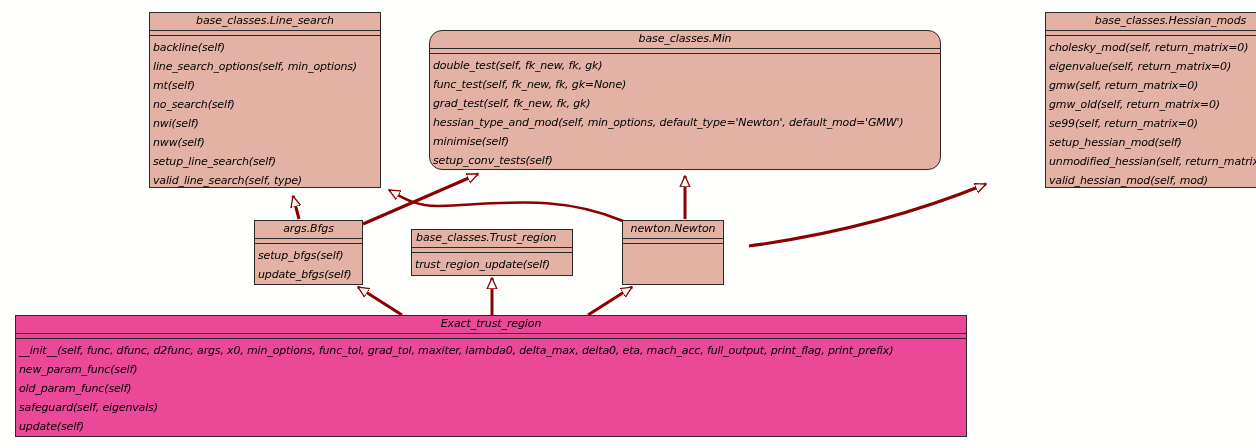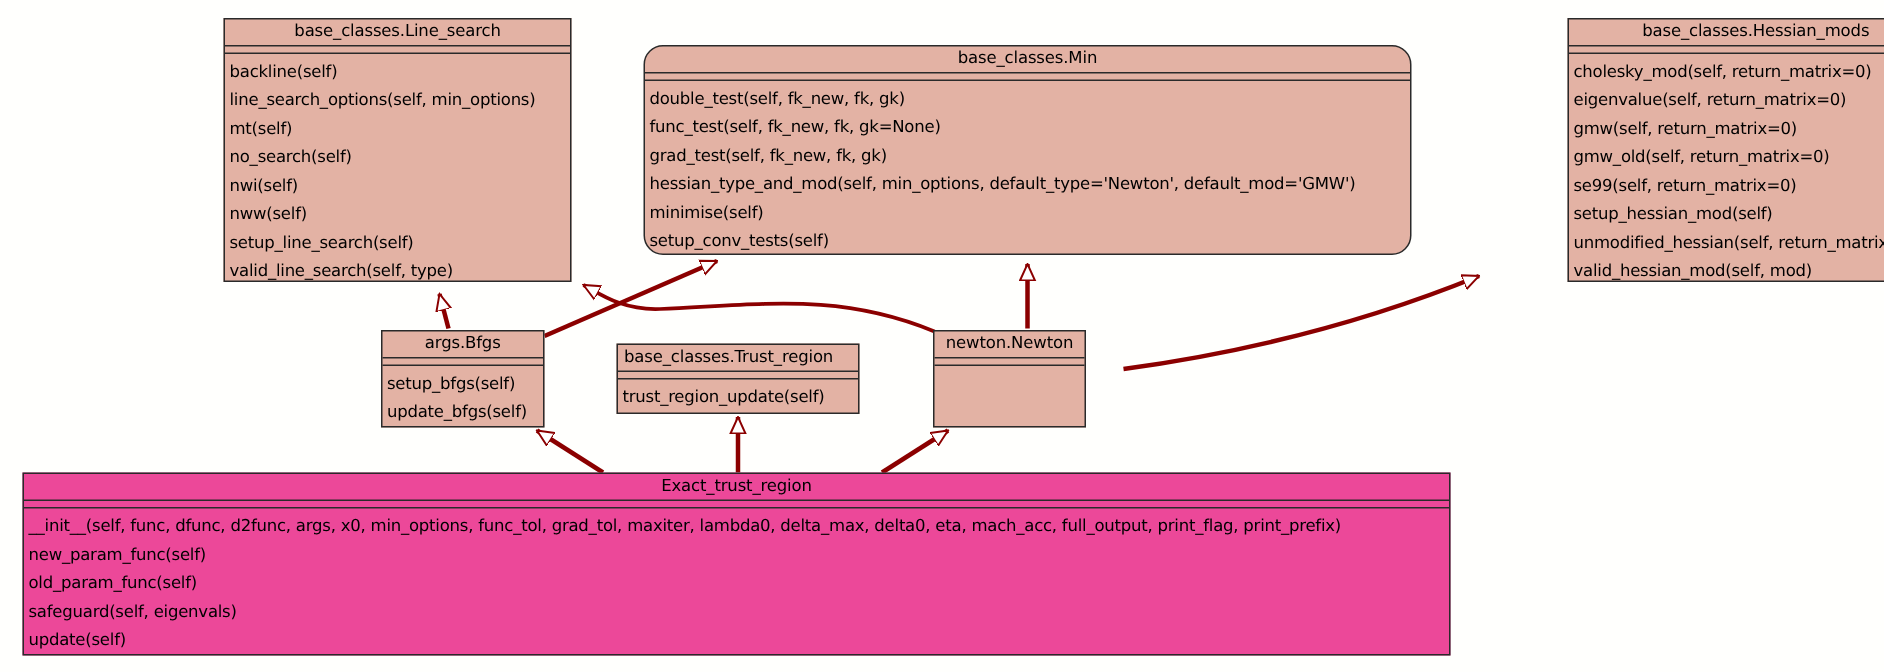--- a/index.html
+++ b/index.html
@@ -7,20 +7,21 @@
       width: 1256px; height: 448px; position: relative; overflow: hidden;
       background: #fffffd;
       font-family: "DejaVu Sans", "Liberation Sans", sans-serif;
       font-size: 11px; color: #000;
     }
     #edges { position: absolute; left: 0; top: 0; }
     .cls {
       position: absolute; box-sizing: border-box;
       border: 1px solid #2a2a2a;
       background: #e3b2a4;
+      font-style: italic;
     }
     .cls.leaf { background: #ec4899; }
     .cls .name {
       text-align: center; height: 17px; line-height: 16px;
       border-bottom: 1px solid #2a2a2a; white-space: nowrap;
       letter-spacing: -0.1px;
     }
     .cls .attrs {
       height: 4px; border-bottom: 1px solid #2a2a2a;
     }

